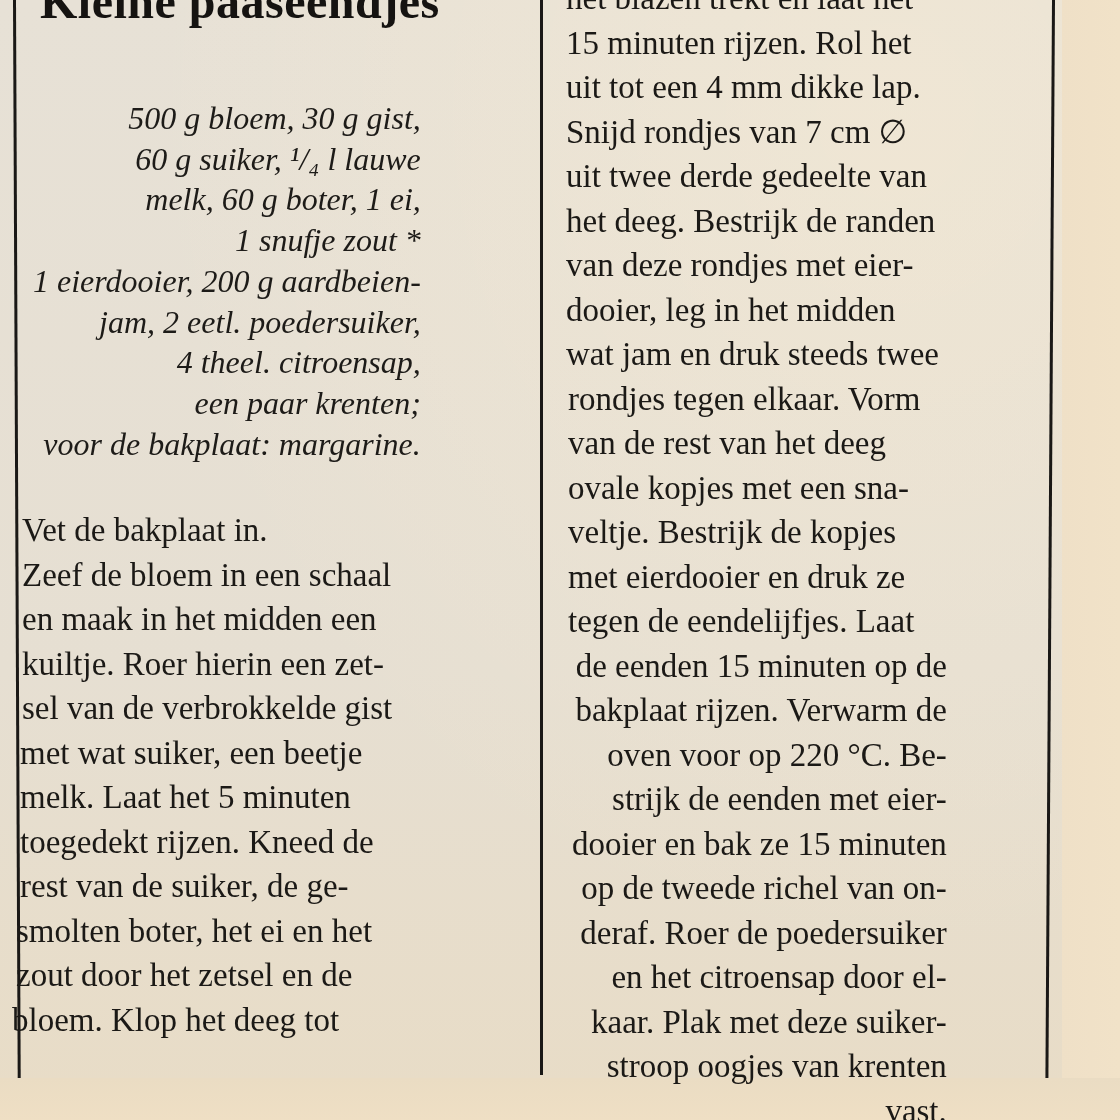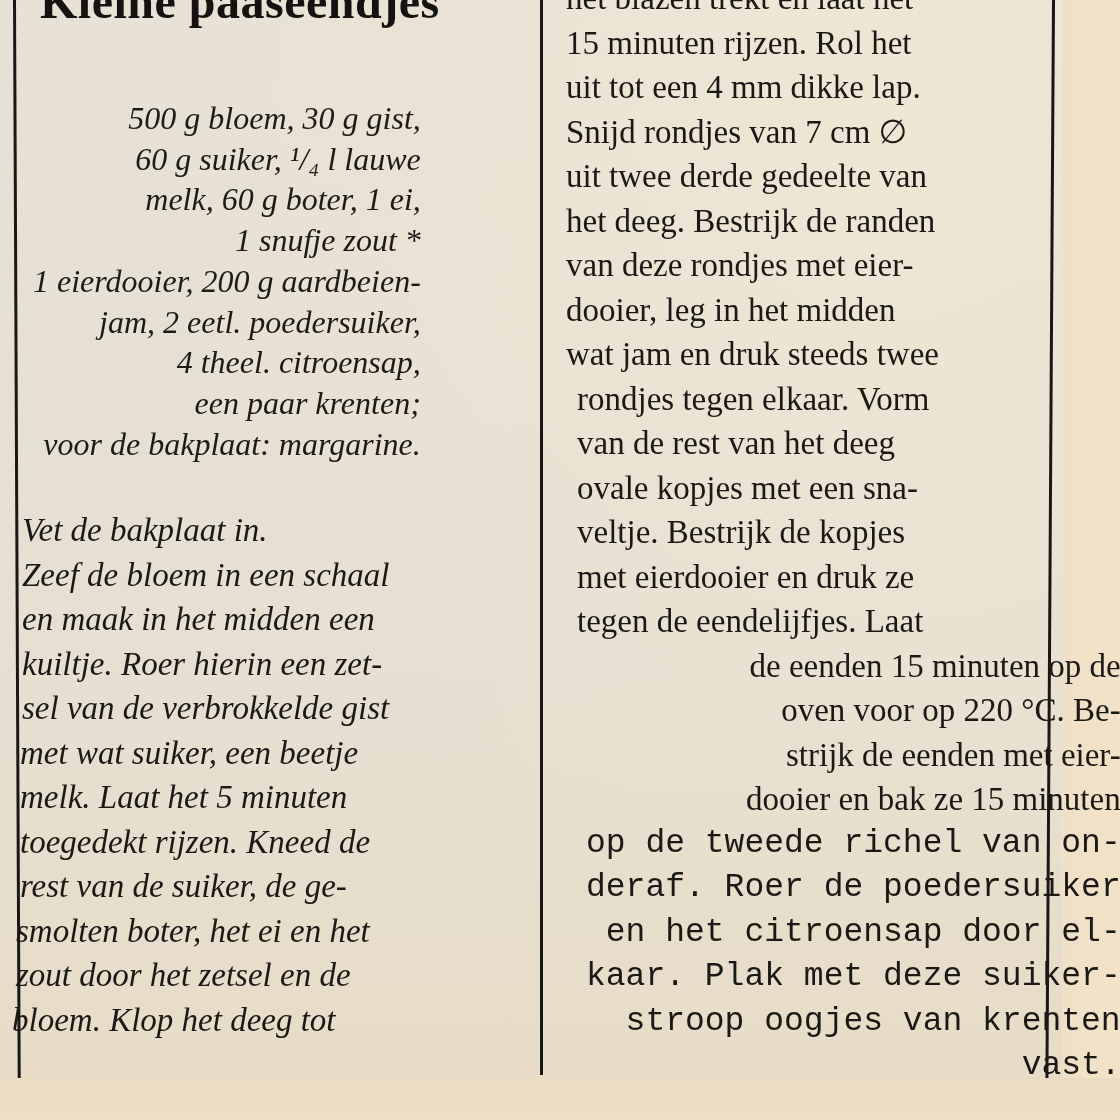--- a/index.html
+++ b/index.html
@@ -108,33 +108,32 @@
       font-size: 33px;
       line-height: 44.5px;
       color: #1b1916;
     }
     .col-text li {
       white-space: nowrap;
     }
     .col-left {
       left: 22px;
       top: 508px;
-      font-style: italic;
     }
     .col-left li:nth-child(n+6) { margin-left: -2px; }
     .col-left li:nth-child(n+10) { margin-left: -6px; }
     .col-left li:nth-child(n+12) { margin-left: -10px; }
 
     .col-right {
       left: 566px;
       top: -24px;
     }
-    .col-right li:nth-child(n+10) { margin-left: 11px; }
+    .col-right li:nth-child(n+10) { margin-left: 2px; }
     .col-right li:nth-child(n+16) { margin-left: 4px; text-align: right; }
-    .col-right li:nth-child(n+20) { margin-left: 20px; font-family: Liberation Mono, monospace; }
+    .col-right li:nth-child(n+20) { margin-left: 6px; }
   </style>
 </head>
 <body>
 
 <div class="page">
   <div class="right-margin"></div>
   <div class="bottom-strip"></div>
 
   <div class="rule rule-left"></div>
   <div class="rule rule-mid"></div>
@@ -179,20 +178,21 @@
     <li>van deze rondjes met eier-</li>
     <li>dooier, leg in het midden</li>
     <li>wat jam en druk steeds twee</li>
     <li>rondjes tegen elkaar. Vorm</li>
     <li>van de rest van het deeg</li>
     <li>ovale kopjes met een sna-</li>
     <li>veltje. Bestrijk de kopjes</li>
     <li>met eierdooier en druk ze</li>
     <li>tegen de eendelijfjes. Laat</li>
     <li>de eenden 15 minuten op de</li>
+    <li>bakplaat rijzen. Verwarm de</li>
     <li>oven voor op 220 °C. Be-</li>
     <li>strijk de eenden met eier-</li>
     <li>dooier en bak ze 15 minuten</li>
     <li>op de tweede richel van on-</li>
     <li>deraf. Roer de poedersuiker</li>
     <li>en het citroensap door el-</li>
     <li>kaar. Plak met deze suiker-</li>
     <li>stroop oogjes van krenten</li>
     <li>vast.</li>
   </ul>

